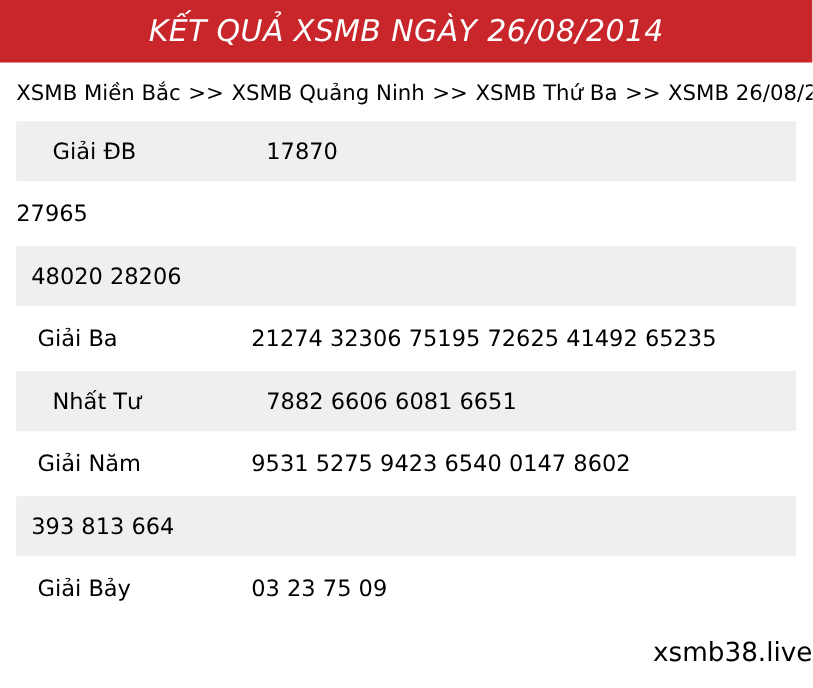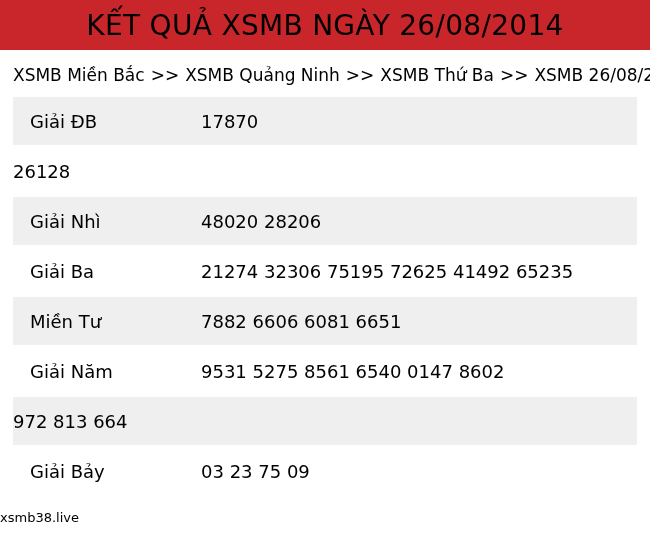--- a/index.html
+++ b/index.html
@@ -22,25 +22,26 @@
   }
   .header-bar {
     width: 650px;
     height: 50px;
     background: var(--accent);
     display: flex;
     align-items: center;
     justify-content: center;
   }
   .page-title {
-    color: #000000;
-    font-size: 28px;
+    color: #ffffff;
+    font-size: 24px;
     font-weight: normal;
     letter-spacing: 0.3px;
     white-space: nowrap;
+    font-style: italic;
   }
   .breadcrumb {
     padding: 15px 12px 12px 13px;
     font-size: 17px;
     white-space: nowrap;
   }
   .bc-item {
     color: var(--ink);
     cursor: pointer;
     text-align: center;
@@ -54,34 +55,35 @@
   }
   .prize-row {
     display: flex;
     align-items: center;
     height: 48px;
     margin-bottom: 2px;
     font-size: 18px;
   }
   .prize-row.stripe {
     background: var(--stripe);
+    padding-left: 12px;
   }
   .prize-label {
     width: 188px;
     padding-left: 17px;
     flex: 0 0 auto;
   }
   .prize-value {
     flex: 1 1 auto;
     white-space: nowrap;
   }
   .footer {
     margin-top: 15px;
-    text-align: left;
-    font-size: 13px;
+    text-align: right;
+    font-size: 21px;
   }
   .site-link {
     color: var(--ink);
     cursor: pointer;
   }
 </style>
 </head>
 <body>
 
 <div class="page">
@@ -91,40 +93,39 @@
   </div>
 
   <div class="breadcrumb"><span class="bc-item">XSMB Miền Bắc</span><span class="bc-sep">&gt;&gt;</span><span class="bc-item">XSMB Quảng Ninh</span><span class="bc-sep">&gt;&gt;</span><span class="bc-item">XSMB Thứ Ba</span><span class="bc-sep">&gt;&gt;</span><span class="bc-item">XSMB 26/08/2014</span></div>
 
   <div class="results-table">
       <div class="prize-row stripe">
         <span class="prize-label">Giải ĐB</span>
         <span class="prize-value">17870</span>
       </div>
       <div class="prize-row">
-        <span class="prize-value">26128</span>
+        <span class="prize-value">27965</span>
       </div>
       <div class="prize-row stripe">
-        <span class="prize-label">Giải Nhì</span>
         <span class="prize-value">48020 28206</span>
       </div>
       <div class="prize-row">
         <span class="prize-label">Giải Ba</span>
         <span class="prize-value">21274 32306 75195 72625 41492 65235</span>
       </div>
       <div class="prize-row stripe">
-        <span class="prize-label">Miền Tư</span>
+        <span class="prize-label">Nhất Tư</span>
         <span class="prize-value">7882 6606 6081 6651</span>
       </div>
       <div class="prize-row">
         <span class="prize-label">Giải Năm</span>
-        <span class="prize-value">9531 5275 8561 6540 0147 8602</span>
+        <span class="prize-value">9531 5275 9423 6540 0147 8602</span>
       </div>
       <div class="prize-row stripe">
-        <span class="prize-value">972 813 664</span>
+        <span class="prize-value">393 813 664</span>
       </div>
       <div class="prize-row">
         <span class="prize-label">Giải Bảy</span>
         <span class="prize-value">03 23 75 09</span>
       </div>
     </div>
 
   <div class="footer">
     <span class="site-link">xsmb38.live</span>
   </div>

